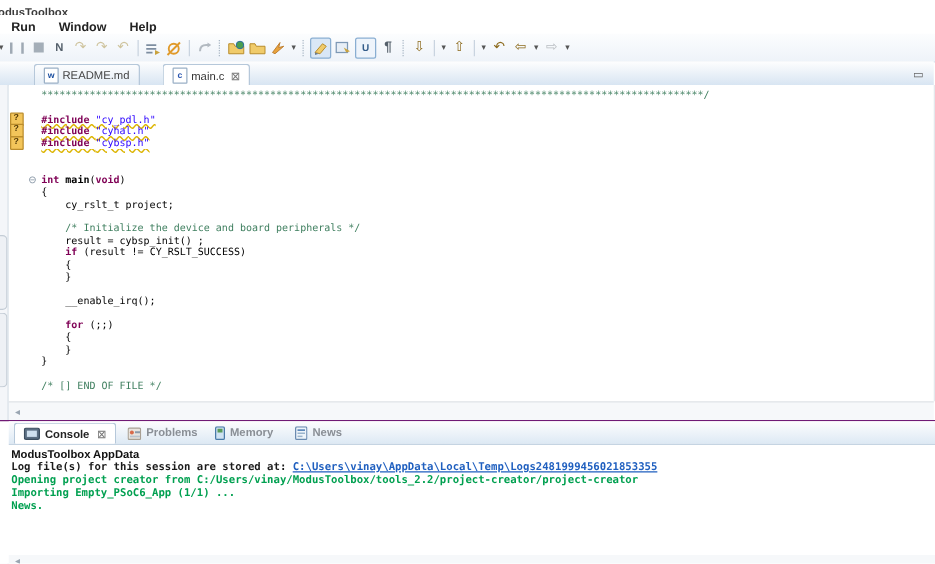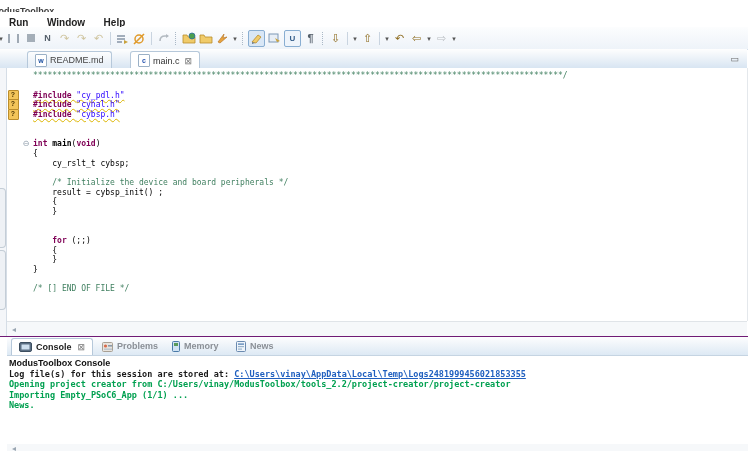--- a/index.html
+++ b/index.html
@@ -254,51 +254,61 @@
           <span class="code-text"><span class="tok-keyword">int</span><span class="tok-plain"> </span><span class="tok-func">main</span><span class="tok-plain">(</span><span class="tok-keyword">void</span><span class="tok-plain">)</span></span>
         </div>
         <div class="code-row">
           <span class="ruler-cell"></span>
           <span class="fold-cell"></span>
           <span class="code-text"><span class="tok-plain">{</span></span>
         </div>
         <div class="code-row">
           <span class="ruler-cell"></span>
           <span class="fold-cell"></span>
-          <span class="code-text"><span class="tok-plain">    cy_rslt_t cybsp;</span></span>
+          <span class="code-text"><span class="tok-plain">    cy_rslt_t project;</span></span>
         </div>
         <div class="code-row">
           <span class="ruler-cell"></span>
           <span class="fold-cell"></span>
           <span class="code-text"></span>
         </div>
         <div class="code-row">
           <span class="ruler-cell"></span>
           <span class="fold-cell"></span>
           <span class="code-text"><span class="tok-plain">    </span><span class="tok-comment">/* Initialize the device and board peripherals */</span></span>
         </div>
         <div class="code-row">
           <span class="ruler-cell"></span>
           <span class="fold-cell"></span>
           <span class="code-text"><span class="tok-plain">    result = cybsp_init() ;</span></span>
         </div>
         <div class="code-row">
           <span class="ruler-cell"></span>
           <span class="fold-cell"></span>
+          <span class="code-text"><span class="tok-plain">    </span><span class="tok-keyword">if</span><span class="tok-plain"> (result != CY_RSLT_SUCCESS)</span></span>
+        </div>
+        <div class="code-row">
+          <span class="ruler-cell"></span>
+          <span class="fold-cell"></span>
           <span class="code-text"><span class="tok-plain">    {</span></span>
         </div>
         <div class="code-row">
           <span class="ruler-cell"></span>
           <span class="fold-cell"></span>
           <span class="code-text"><span class="tok-plain">    }</span></span>
         </div>
         <div class="code-row">
           <span class="ruler-cell"></span>
           <span class="fold-cell"></span>
           <span class="code-text"></span>
+        </div>
+        <div class="code-row">
+          <span class="ruler-cell"></span>
+          <span class="fold-cell"></span>
+          <span class="code-text"><span class="tok-plain">    __enable_irq();</span></span>
         </div>
         <div class="code-row">
           <span class="ruler-cell"></span>
           <span class="fold-cell"></span>
           <span class="code-text"></span>
         </div>
         <div class="code-row">
           <span class="ruler-cell"></span>
           <span class="fold-cell"></span>
           <span class="code-text"><span class="tok-plain">    </span><span class="tok-keyword">for</span><span class="tok-plain"> (;;)</span></span>
@@ -364,21 +374,21 @@
       <div class="ctab" style="left:222px;">
         <svg width="10" height="11">
             <rect x="0.5" y="0.5" width="9" height="10" rx="1" fill="#eef4fa" stroke="#6a8ab0"></rect>
             <rect x="2" y="2.5" width="6" height="1.2" fill="#4a7ab0"></rect>
             <rect x="2" y="5" width="6" height="1.2" fill="#9ab4cc"></rect>
             <rect x="2" y="7.5" width="4" height="1.2" fill="#9ab4cc"></rect>
           </svg>
         <span>News</span>
       </div>
     </div>
-    <div class="console-title">ModusToolbox Console</div>
+    <div class="console-title">ModusToolbox AppData</div>
     <div class="console-lines">
         <div class="console-row"><span class="ctok-plain">Log file(s) for this session are stored at: </span><span class="ctok-link">C:\Users\vinay\AppData\Local\Temp\Logs2481999456021853355</span></div>
         <div class="console-row"><span class="ctok-info">Opening project creator from C:/Users/vinay/ModusToolbox/tools_2.2/project-creator/project-creator</span></div>
         <div class="console-row"><span class="ctok-info">Importing Empty_PSoC6_App (1/1) ...</span></div>
         <div class="console-row"><span class="ctok-info">News.</span></div>
       </div>
     <div class="console-hscroll">
       <span class="scroll-arrow">◂</span>
     </div>
   </div>

